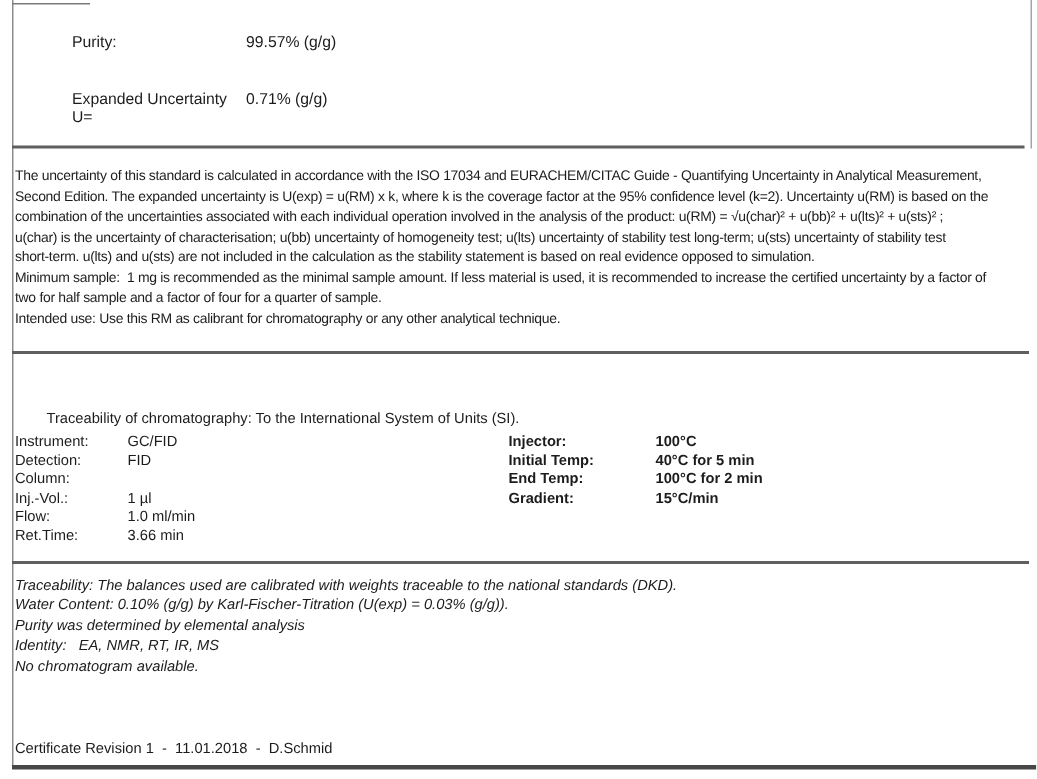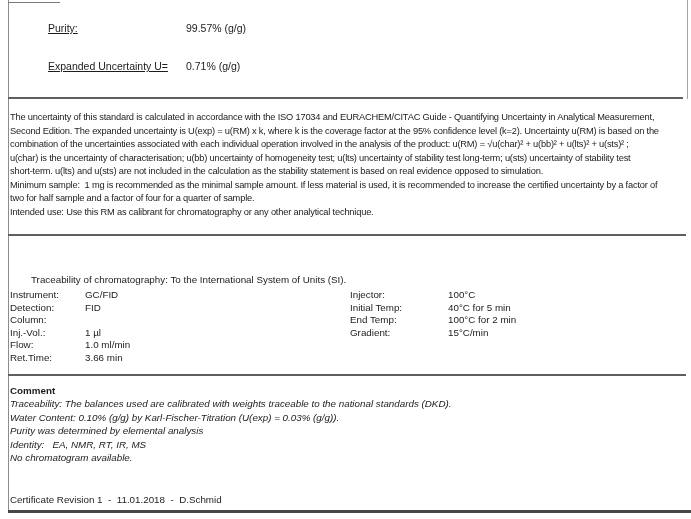--- a/index.html
+++ b/index.html
@@ -15,35 +15,35 @@
   
   .hline { position: absolute; background: #5f5f5f; height: 2px; }
   .hline-thin { position: absolute; background: #7a7a7a; height: 1px; }
   .vline { position: absolute; background: #8c8c8c; width: 1px; }
   #divider-bottom { background: #474747; height: 3px; }
 
   
   .results { position: absolute; left: 48px; top: 22px; font-size: 10.5px; }
   .res-row { display: flex; height: 13px; }
   .res-row + .res-row { margin-top: 25px; }
-  .res-label { width: 138px; text-decoration: underline; }
+  .res-label { width: 116px; }
 
   
   .statement {
     position: absolute; left: 10px; top: 111px; width: 678px;
     font-size: 9.3px; letter-spacing: -0.2px; line-height: 13.5px;
   }
   .statement .st-line { white-space: pre; }
 
   
   .trace { position: absolute; left: 10px; top: 273px; font-size: 9.8px; }
   .trace-header { white-space: pre; line-height: 13px; padding-left: 21px; }
   .trace-cols { position: relative; }
   .trace-left  { position: absolute; left: 0px;   top: 3px; }
-  .trace-right { position: absolute; left: 340px; top: 3px; }
+  .trace-right { position: absolute; left: 329px; top: 3px; font-weight: bold; }
   .t-row { display: flex; line-height: 12.6px; }
   .trace-left  .t-label { width: 75px; }
   .trace-right .t-label { width: 98px; }
   .t-value { white-space: pre; }
 
   
   .comment { position: absolute; left: 10px; top: 384px; font-size: 9.8px; line-height: 13.4px; }
   .comment-title { font-weight: bold; }
   .comment .c-line { white-space: pre; font-style: italic; }
 
@@ -128,21 +128,20 @@
         </div>
         <div class="t-row">
           <span class="t-label">Gradient:</span>
           <span class="t-value">15°C/min</span>
         </div>
       </div>
     </div>
   </div>
 
   <div class="comment">
-    <div class="comment-title">Comment</div>
     <div class="c-line">Traceability: The balances used are calibrated with weights traceable to the national standards (DKD).</div>
     <div class="c-line">Water Content: 0.10% (g/g) by Karl-Fischer-Titration (U(exp) = 0.03% (g/g)).</div>
     <div class="c-line">Purity was determined by elemental analysis</div>
     <div class="c-line">Identity:   EA, NMR, RT, IR, MS</div>
     <div class="c-line">No chromatogram available.</div>
   </div>
 
   <div class="footer">Certificate Revision 1  -  11.01.2018  -  D.Schmid</div>
 
 </div>

